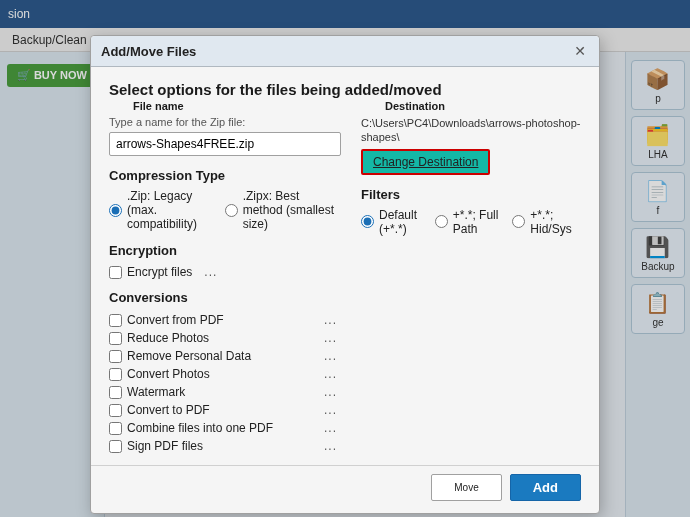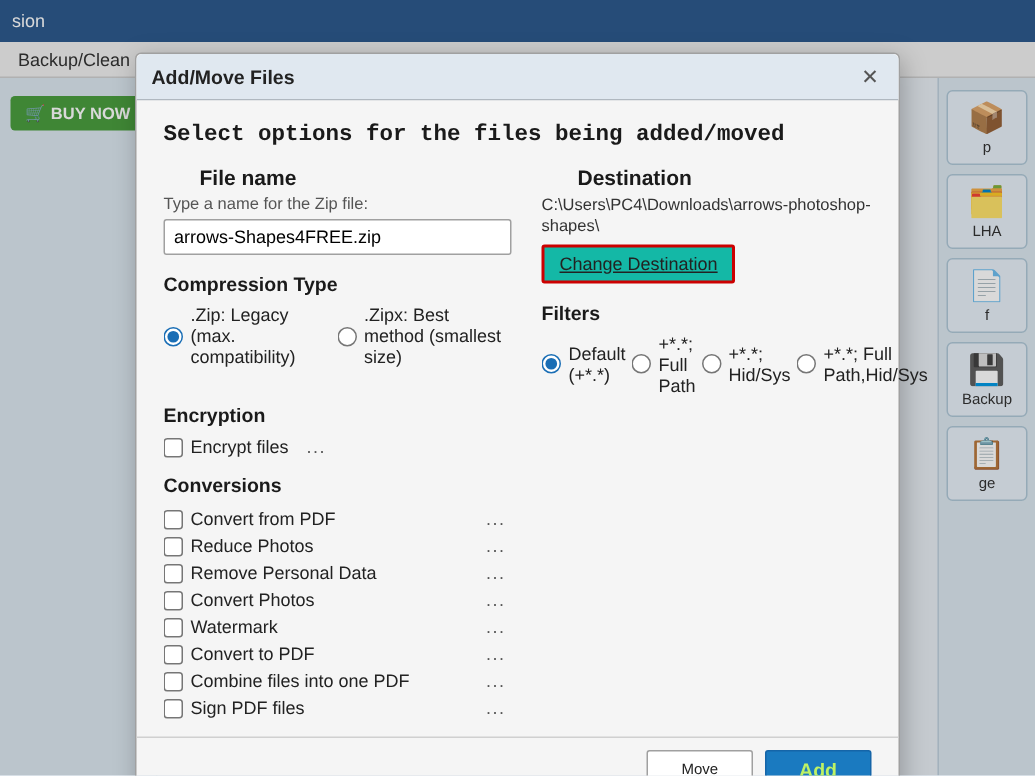--- a/index.html
+++ b/index.html
@@ -170,40 +170,39 @@
     }
 
     .dialog-body {
       padding: 14px 18px 10px 18px;
     }
 
     .dialog-subtitle {
       font-size: 15px;
       font-weight: 600;
       color: #1a1a1a;
-      margin-bottom: 12px;
-      font-family: Liberation Mono, monospace;
+      margin-bottom: 2px;
     }
 
     .two-col {
       display: flex;
       gap: 20px;
     }
 
     .col-left {
       flex: 1;
     }
 
     .col-right {
       width: 220px;
     }
 
     .section-title {
       font-weight: 700;
-      font-size: 14px;
+      font-size: 11px;
       color: #1a1a1a;
       margin-bottom: 4px;
       padding-left: 24px;
     }
 
     .section-hint {
       font-size: 11px;
       color: #555;
       margin-bottom: 4px;
     }
@@ -260,21 +259,21 @@
       color: #222;
     }
 
     .radio-item input[type="radio"] {
       margin: 0;
       accent-color: #1a6eb5;
     }
 
     
     .compression-section {
-      margin-bottom: 24px;
+      margin-bottom: 12px;
     }
 
     
     .encryption-section {
       margin-bottom: 10px;
     }
 
     .checkbox-row {
       display: flex;
       align-items: flex-end;
@@ -336,21 +335,21 @@
       color: #222;
     }
 
     .btn-add {
       padding: 5px 22px;
       background: #1a7ac0;
       border: 1px solid #1565a8;
       border-radius: 2px;
       font-size: 13px;
       cursor: pointer;
-      color: #bef264;
+      color: #ffffff;
       font-weight: 600;
       text-align: right;
     }
 
     .divider-line {
       border: none;
       border-top: 1px solid #d0d0d0;
       margin: 0;
     }
   </style>
@@ -528,24 +527,20 @@
               <span>Default (+*.*)</span>
             </label>
             <label class="radio-item">
               <input type="radio" name="filters" style="">
               <span>+*.*; Full Path</span>
             </label>
             <label class="radio-item">
               <input type="radio" name="filters" style="">
               <span>+*.*; Hid/Sys</span>
             </label>
-            <label class="radio-item">
-              <input type="radio" name="filters" style="">
-              <span>+*.*; Full Path,Hid/Sys</span>
-            </label>
           </div>
         </div>
 
       </div>
     </div>
 
     <hr class="divider-line">
 
     <div class="dialog-footer">
       <button class="btn-move">Move</button>

